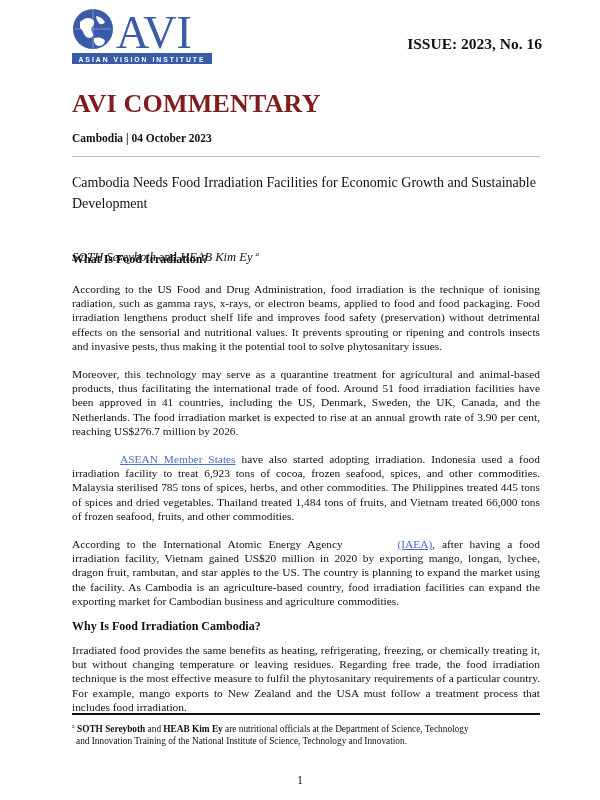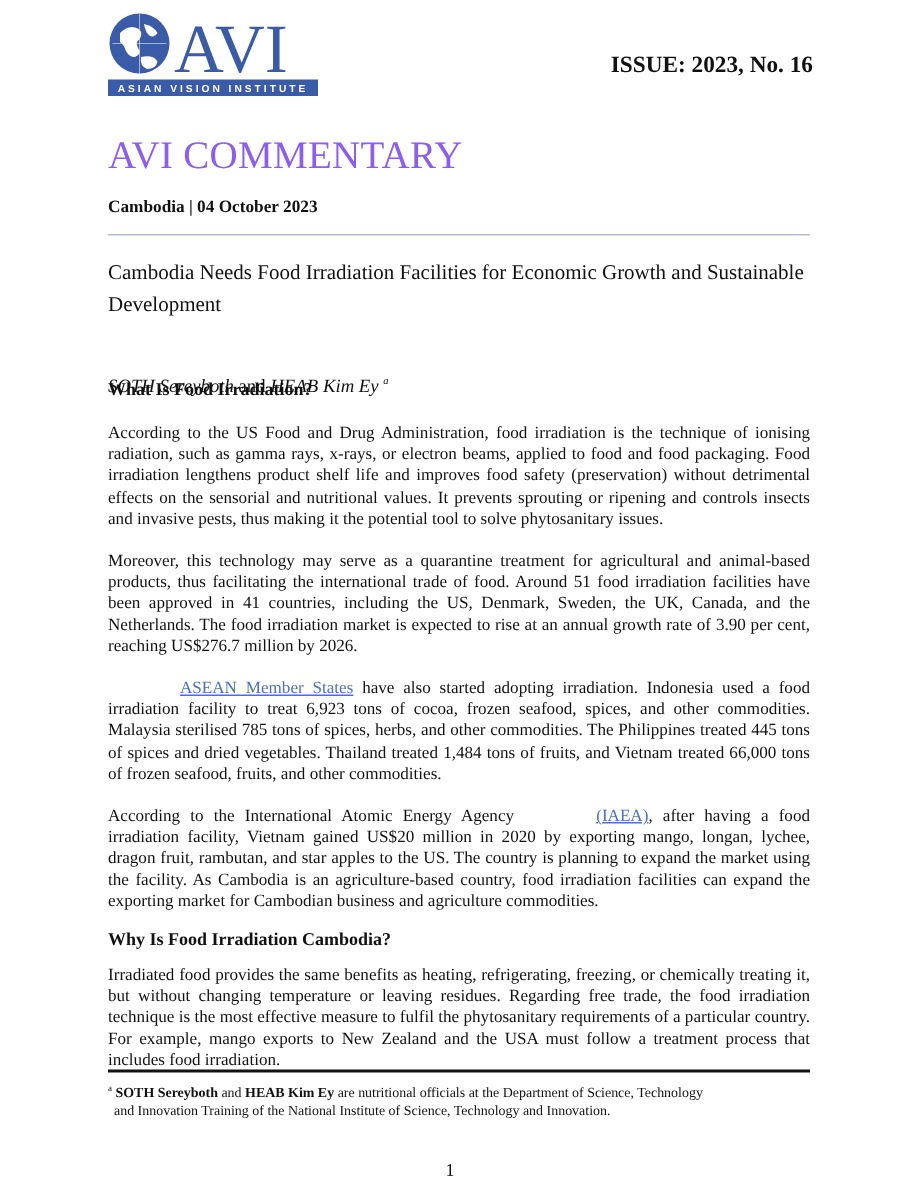--- a/index.html
+++ b/index.html
@@ -1,20 +1,20 @@
 <!DOCTYPE html>
 <html><head>
   <meta charset="utf-8">
   <style>
     html, body { margin: 0; padding: 0; background: #ffffff; }
     body { width: 600px; height: 800px; position: relative; overflow: hidden; font-family: "Liberation Serif", serif; color: #111; }
     .logo { position: absolute; left: 72px; top: 8px; width: 140px; height: 58px; }
     .logo svg { display: block; }
     .issue { position: absolute; right: 58px; top: 35px; font-weight: bold; font-size: 15.5px; margin-left: 36px; }
-    .title { position: absolute; left: 72px; top: 89px; font-weight: normal; font-size: 26px; color: #8b5cf6; letter-spacing: 0.2px; }
+    .title { position: absolute; left: 72px; top: 89px; font-weight: bold; font-size: 26px; color: #7f1d1d; letter-spacing: 0.2px; }
     .dateline { position: absolute; left: 72px; top: 132px; font-weight: bold; font-size: 11.5px; }
     .hr-top { position: absolute; left: 72px; top: 156px; width: 468px; height: 1px; background: #b8bccb; }
     .article-title { position: absolute; left: 72px; top: 172px; width: 470px; font-weight: normal; font-size: 14px; line-height: 21px; }
     .authors { position: absolute; left: 72px; top: 222px; font-size: 12.5px; margin-top: 28px; }
     .authors i { font-style: italic; }
     .authors sup { font-size: 7px; font-style: italic; }
     .body-text { position: absolute; left: 72px; width: 468px; font-size: 11.4px; line-height: 14.2px; text-align: justify; }
     .h2 { position: absolute; left: 72px; font-weight: bold; font-size: 12px; }
     a.link { color: #4a6fcf; text-decoration: underline; margin-left: 48px; }
     .hr-foot { position: absolute; left: 72px; top: 713px; width: 468px; height: 2px; background: #111; }

